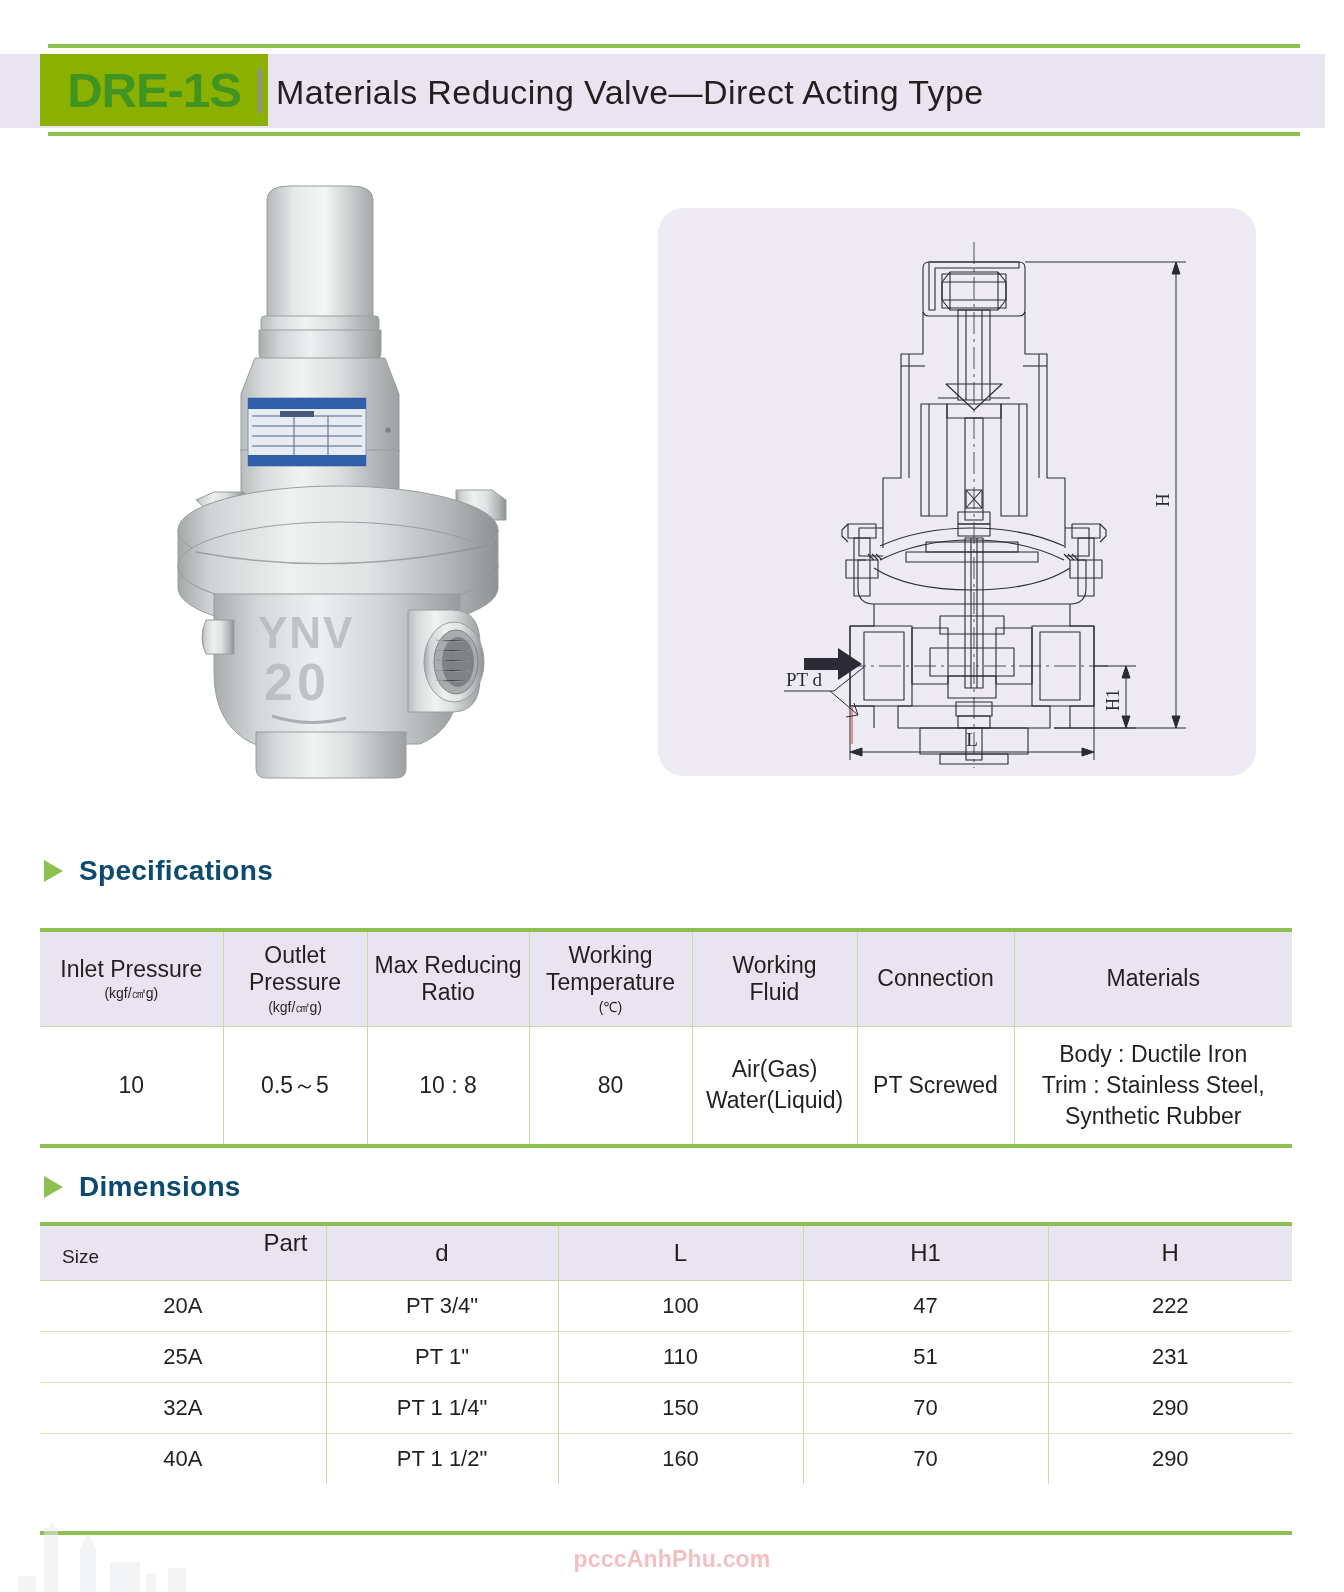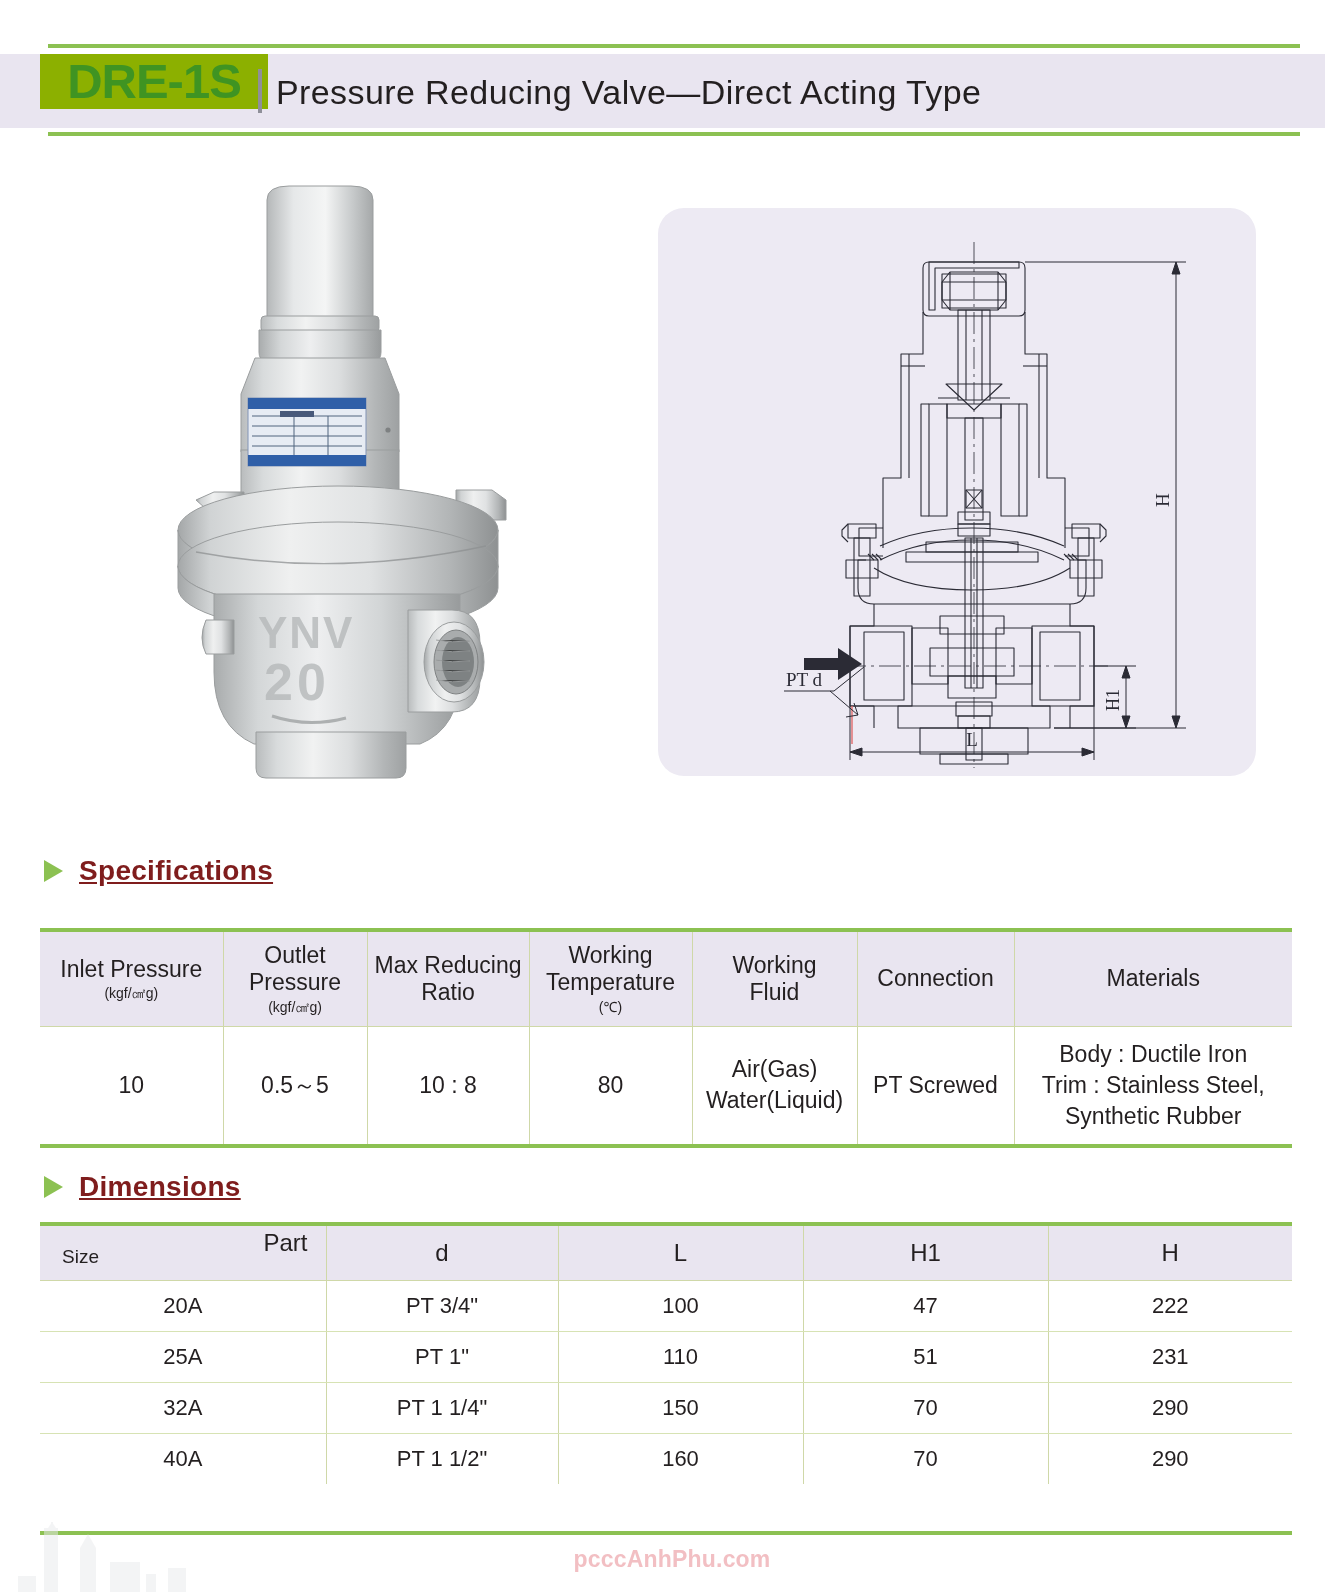--- a/index.html
+++ b/index.html
@@ -22,21 +22,21 @@
   }
   .hdr-band {
     position:absolute; left:0px; top:54px; width:1325px; height:74px;
     background:#e9e5f0;
   }
   .hdr-rule-bot {
     position:absolute; left:48px; top:132px; width:1252px; height:4px;
     background:#8cc152;
   }
   .badge {
-    position:absolute; left:40px; top:54px; width:228px; height:55px;
+    position:absolute; left:40px; top:54px; width:228px; height:72px;
     background:#8cb000; display:flex; align-items:center; justify-content:center;
   }
   .badge span {
     color:#3f9422; font-size:49px; font-weight:bold; letter-spacing:-1px;
     line-height:1; font-family:"Liberation Sans", sans-serif;
   }
   .hdr-divider {
     position:absolute; left:258px; top:69px; width:4px; height:44px; background:#8f8f99;
   }
   .hdr-title {
@@ -55,21 +55,21 @@
     background:#edeaf3; border-radius:26px;
   }
   .draw-panel svg { position:absolute; left:0; top:0; }
 
   
   .sec { position:absolute; left:44px; display:flex; align-items:center; gap:16px; }
   .sec .tri {
     width:0; height:0; border-left:19px solid #8cc152;
     border-top:11px solid transparent; border-bottom:11px solid transparent;
   }
-  .sec .lbl { font-size:28px; font-weight:bold; color:#7f1d1d; letter-spacing:.3px;text-decoration:underline; }
+  .sec .lbl { font-size:28px; font-weight:bold; color:#0c4a6e; letter-spacing:.3px; }
   #sec-spec { top:855px; }
   #sec-dims { top:1171px; }
 
   
   table { border-collapse:collapse; position:absolute; }
   .tbl-top { border-top:4px solid #8cc152; }
   .tbl-bot-row td, .tbl-bot-row th { border-bottom:4px solid #8cc152; }
   th, td {
     text-align:center; vertical-align:middle;
     color:#231f20; font-family:"Liberation Sans", sans-serif;
@@ -116,21 +116,21 @@
 <body>
 
 <div class="page">
 
   <div class="hdr-rule-top"></div>
   <div class="hdr-band"></div>
   <div class="badge">
     <span>DRE-1S</span>
   </div>
   <div class="hdr-divider"></div>
-  <div class="hdr-title">Pressure Reducing Valve—Direct Acting Type</div>
+  <div class="hdr-title">Materials Reducing Valve—Direct Acting Type</div>
   <div class="hdr-rule-bot"></div>
 
   <div class="photo-wrap">
     <svg width="470" height="600" viewBox="0 0 470 600">
       <defs>
         <linearGradient id="metalV" x1="0" y1="0" x2="1" y2="0">
           <stop offset="0%" stop-color="#b9bcbd"></stop>
           <stop offset="14%" stop-color="#d8dbdc"></stop>
           <stop offset="38%" stop-color="#f1f2f2"></stop>
           <stop offset="62%" stop-color="#dcdedf"></stop>

